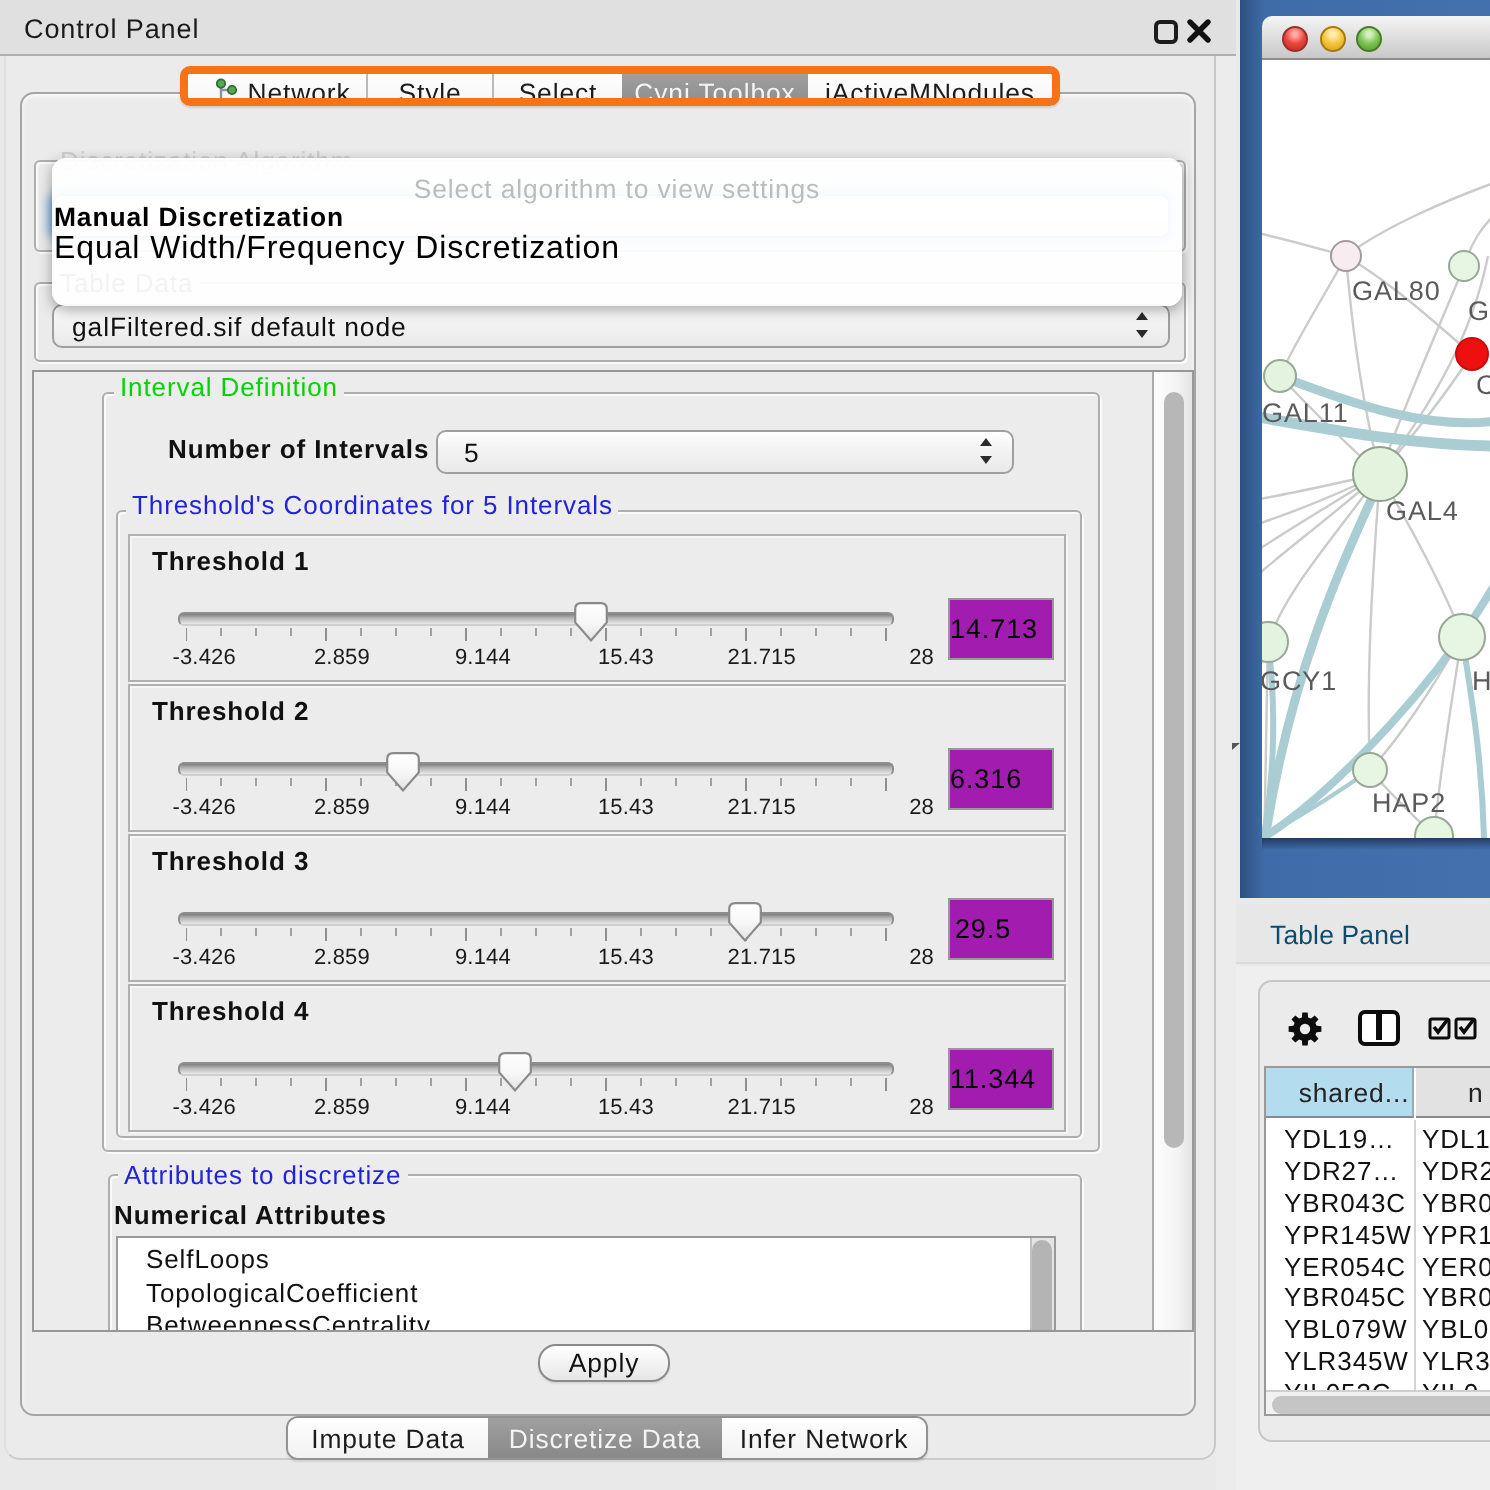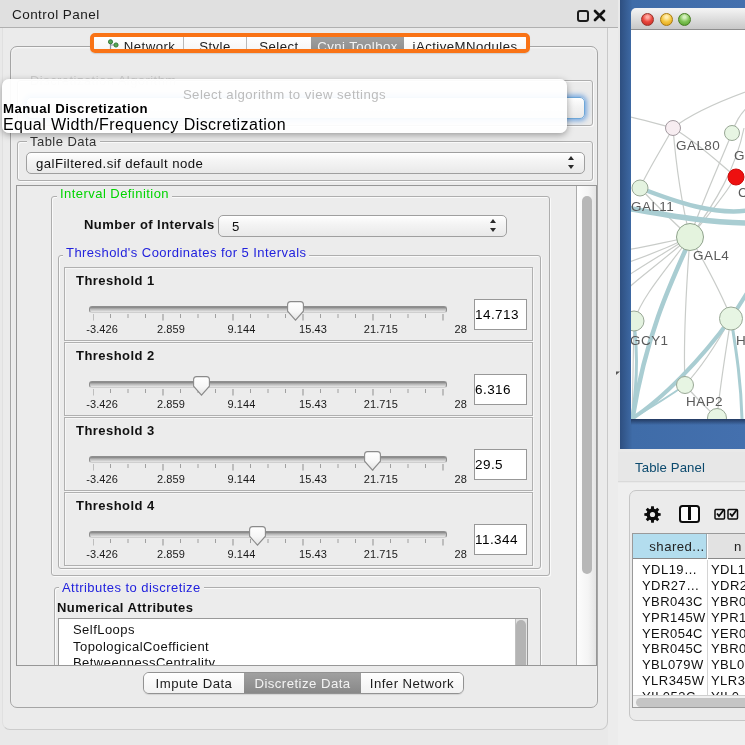--- a/index.html
+++ b/index.html
@@ -6,21 +6,21 @@
 .abs{position:absolute}
 .combo{border:1px solid #9f9f9f;border-radius:5px;background:linear-gradient(#ffffff,#f4f4f4 40%,#e9e9e9);box-shadow:inset 0 1px 0 #fff}
 .combo .ar{position:absolute;right:7px;width:9px}
 .tri-u{width:0;height:0;border-left:3.5px solid transparent;border-right:3.5px solid transparent;border-bottom:4.5px solid #2a2a2a}
 .tri-d{width:0;height:0;border-left:3.5px solid transparent;border-right:3.5px solid transparent;border-top:4.5px solid #2a2a2a}
 .grp{position:absolute;border:1px solid #aeaeae;border-radius:3px;box-shadow:inset 1px 1px 0 #fafafa,1px 1px 0 #fafafa}
 .gtitle{position:absolute;background:#ececec;padding:0 3px;white-space:nowrap}
 .thp{position:absolute;left:47px;width:469px;height:74px;border:1px solid #b0b0b0;background:#ececec;box-shadow:inset 1px 1px 0 #f6f6f6,1px 1px 0 #f6f6f6}
 .thlabel{position:absolute;left:11px;top:7px;font-weight:bold;font-size:13px;color:#111}
 .track{position:absolute;left:24px;top:40px;width:358px;height:7px;border-radius:3px;background:linear-gradient(#7f7f7f,#b5b5b5 40%,#e9e9e9);border:1px solid #8e8e8e;border-bottom-color:#cfcfcf}
-.vbox{position:absolute;left:409px;top:33px;width:53px;height:31px;background:#ffffff;border:1px solid #989898;font-size:13.5px;color:#000;text-align:left;line-height:29px;padding-right:18px}
+.vbox{position:absolute;left:409px;top:33px;width:53px;height:31px;background:#a21caf;border:1px solid #989898;font-size:13.5px;color:#000;text-align:center;line-height:29px;padding-right:18px}
 .ticklbl{position:absolute;top:55px;font-size:11px;color:#1a1a1a;width:50px;text-align:right;letter-spacing:0.1px}
 .thumb{position:absolute;top:34px;width:17px;height:20px}
 .tab{height:20px;line-height:20px;font-size:13.2px;color:#1c1c1c;background:linear-gradient(#ffffff,#f1f1f1);display:inline-block;text-align:center;vertical-align:top}
 .btab{height:22px;line-height:21px;font-size:13.2px;color:#1c1c1c;background:linear-gradient(#ffffff,#f0f0f0);display:inline-block;text-align:center;vertical-align:top}
 .seltab{background:linear-gradient(#a0a0a0,#868686);color:#f4f4f4}
 .row{height:15.9px;line-height:15.9px;font-size:13px;color:#111;white-space:nowrap}
 </style></head>
 <body>
 
 <div class="abs" style="left:0;top:0;width:618px;height:28px;background:#e0e0e0;border-bottom:1px solid #b0b0b0"></div>
@@ -262,25 +262,25 @@
     <div style="position:absolute;right:0;top:0;width:12px;height:60px;background:#e4e4e4;border-left:1px solid #c0c0c0"></div>
     <div style="position:absolute;right:1px;top:1px;width:10px;height:58px;background:#b4b4b4;border-radius:5px"></div>
   </div>
 
   <div class="abs" style="right:0;top:0;width:20px;height:481px;background:linear-gradient(90deg,#fdfdfd,#f4f4f4 60%,#e4e4e4);border-left:1px solid #ababab"></div>
   <div class="abs" style="right:4.5px;top:10px;width:10px;height:378px;background:#b7b7b7;border-radius:5px"></div>
 </div>
 
 <div class="abs" style="left:269px;top:672px;width:66px;height:19px;border:1px solid #8a8a8a;border-radius:9px;background:linear-gradient(#ffffff,#f4f4f4 45%,#e6e6e6);text-align:center;line-height:18px;font-size:13.2px;color:#111;box-shadow:0 1px 1px rgba(0,0,0,.08)">Apply</div>
 
-<div class="abs" style="left:143px;top:672px;height:22px;border:1px solid #929292;border-radius:6px;overflow:hidden;white-space:nowrap;font-size:0;box-shadow:0 1px 1px rgba(0,0,0,0.1)">
+<div class="abs" style="left:143px;top:708px;height:22px;border:1px solid #929292;border-radius:6px;overflow:hidden;white-space:nowrap;font-size:0;box-shadow:0 1px 1px rgba(0,0,0,0.1)">
 <span class="btab" style="width:100px">Impute Data</span><span class="btab seltab" style="width:117px">Discretize Data</span><span class="btab" style="width:102px">Infer Network</span>
 </div>
 
-<div class="abs" style="left:2px;top:79px;width:565px;height:54px;background:rgba(255,255,255,0.94);border-radius:7px;box-shadow:0 2px 7px rgba(0,0,0,0.35)">
+<div class="abs" style="left:26px;top:79px;width:565px;height:74px;background:rgba(255,255,255,0.94);border-radius:7px;box-shadow:0 2px 7px rgba(0,0,0,0.35)">
   <div style="position:absolute;left:0;right:0;top:8px;text-align:center;font-size:13.2px;color:#bcbcbc">Select algorithm to view settings</div>
   <div style="position:absolute;left:1px;top:22px;font-size:13.2px;font-weight:bold;color:#000">Manual Discretization</div>
   <div style="position:absolute;left:1px;top:37px;font-size:16px;color:#000">Equal Width/Frequency Discretization</div>
 </div>
 
 <div class="abs" style="left:608px;top:28px;width:10px;height:717px;background:#ececec"></div>
 <svg class="abs" style="left:614px;top:369px" width="8" height="8" viewBox="0 0 8 8">
     <path d="M2 6 L2 2.5 L6 2.5 Z" fill="#555"></path>
   </svg>
 

